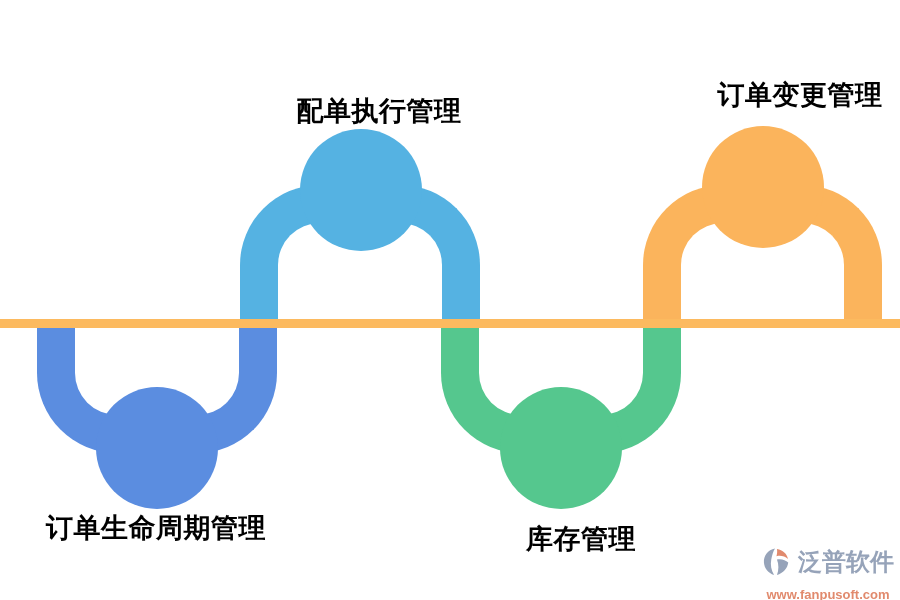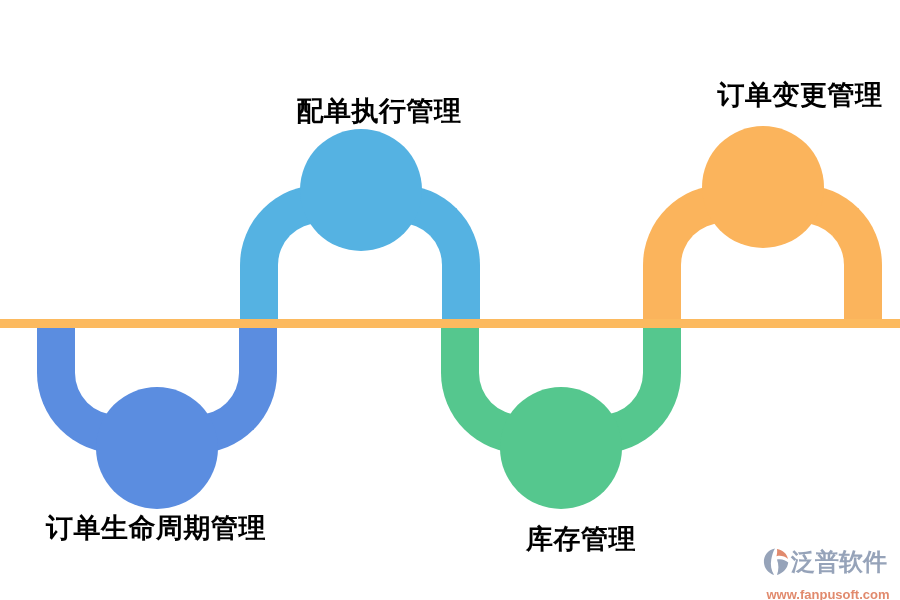--- a/index.html
+++ b/index.html
@@ -66,21 +66,21 @@
   .watermark {
     position: absolute;
     left: 762px; top: 547px;
     width: 132px;
     z-index: 5;
     text-align: center;
   }
   .brand-row {
     display: flex;
     align-items: center;
-    justify-content: flex-start;
+    justify-content: space-between;
   }
   .brand-icon { width: 27px; height: 30px; flex: 0 0 auto; margin-right: 2px; }
   .brand-text {
     font-size: 24px;
     font-weight: 600;
     line-height: 1;
     white-space: nowrap;
   }
   .url-text {
     margin-top: 10px;

